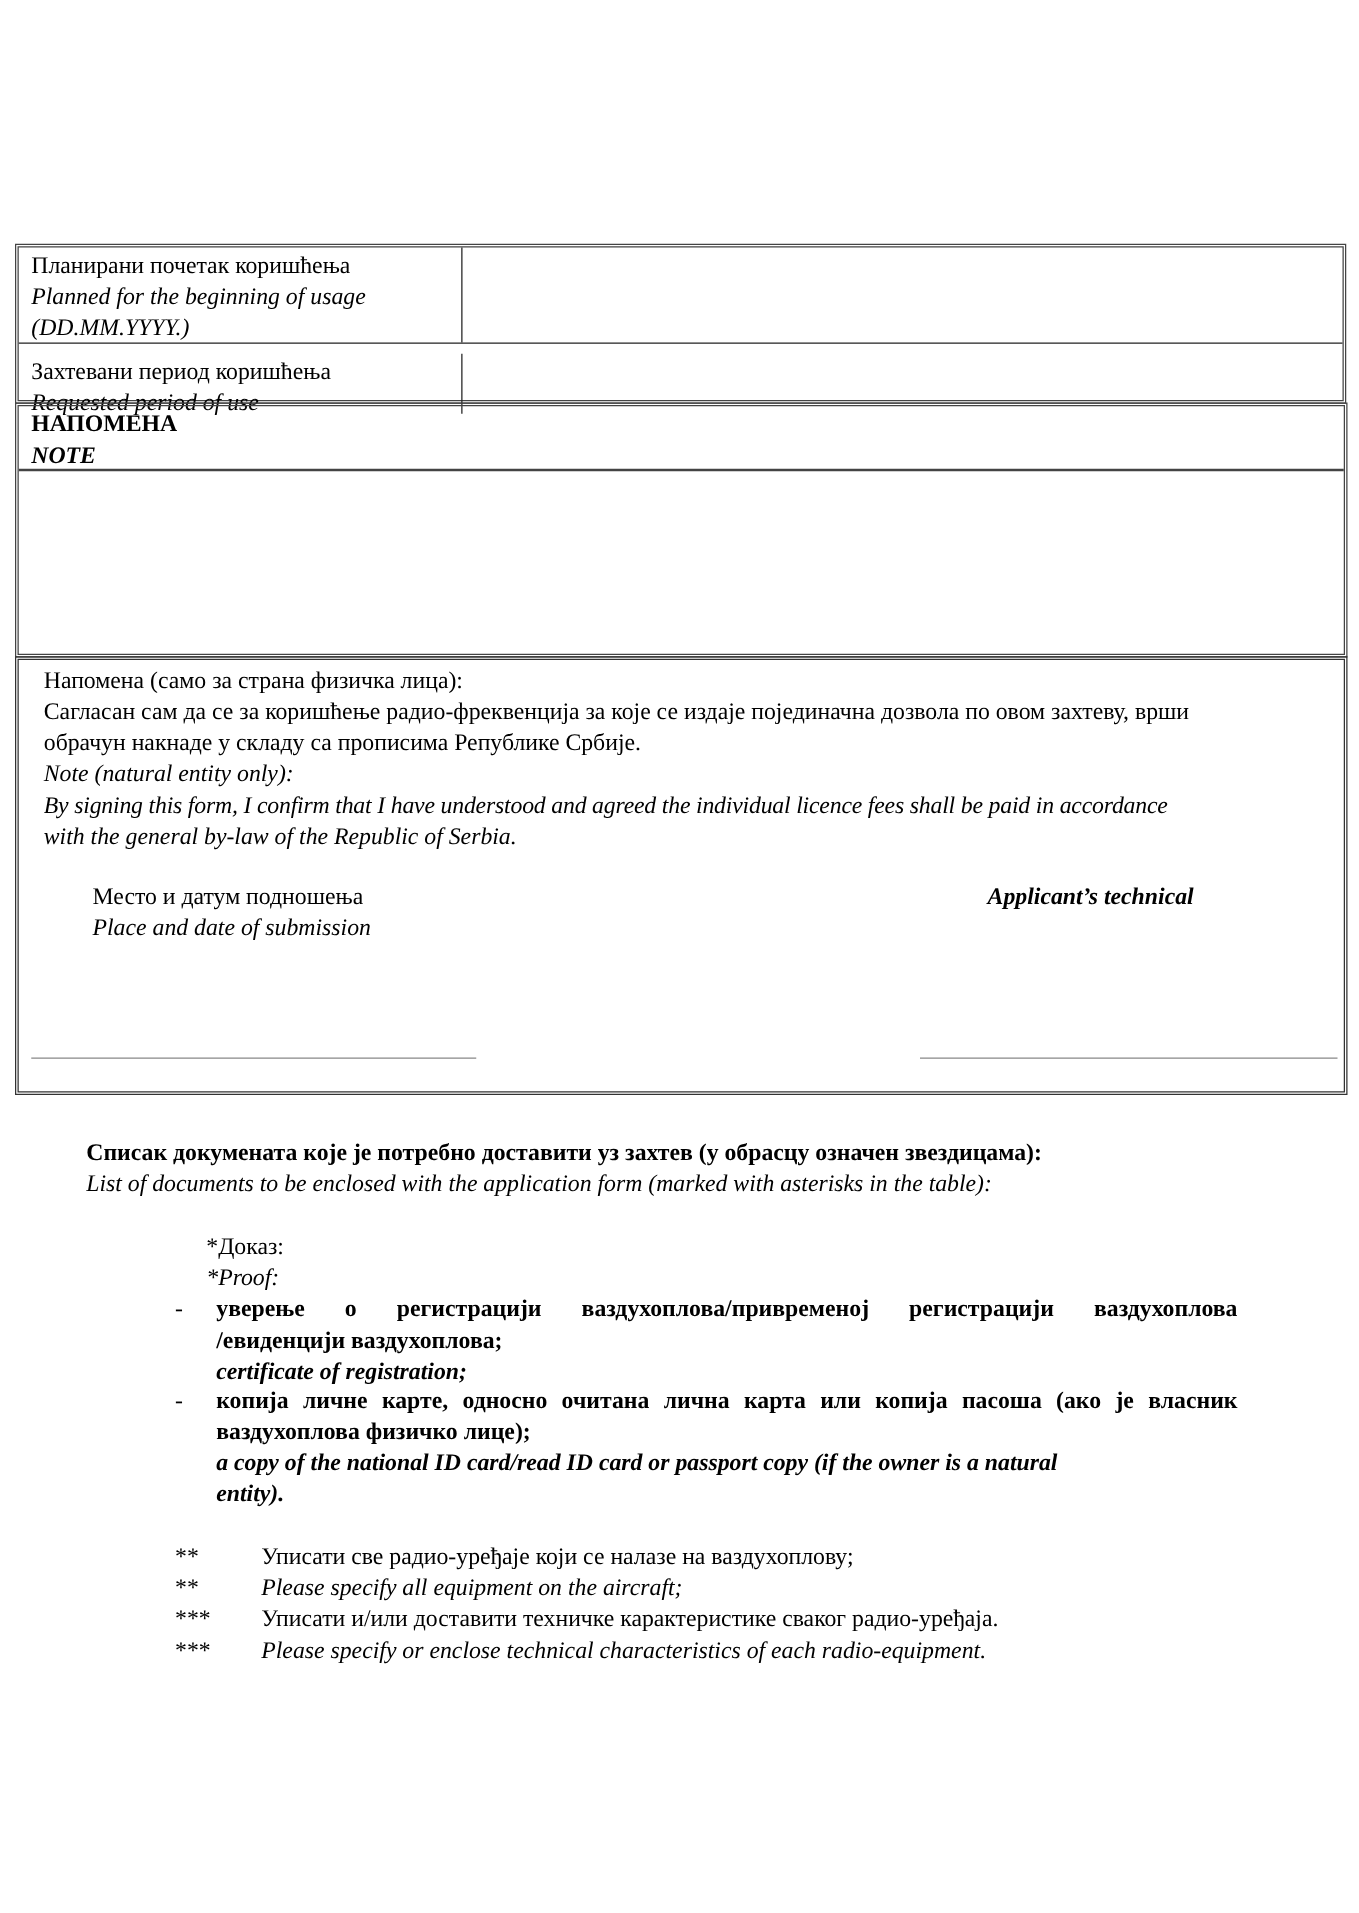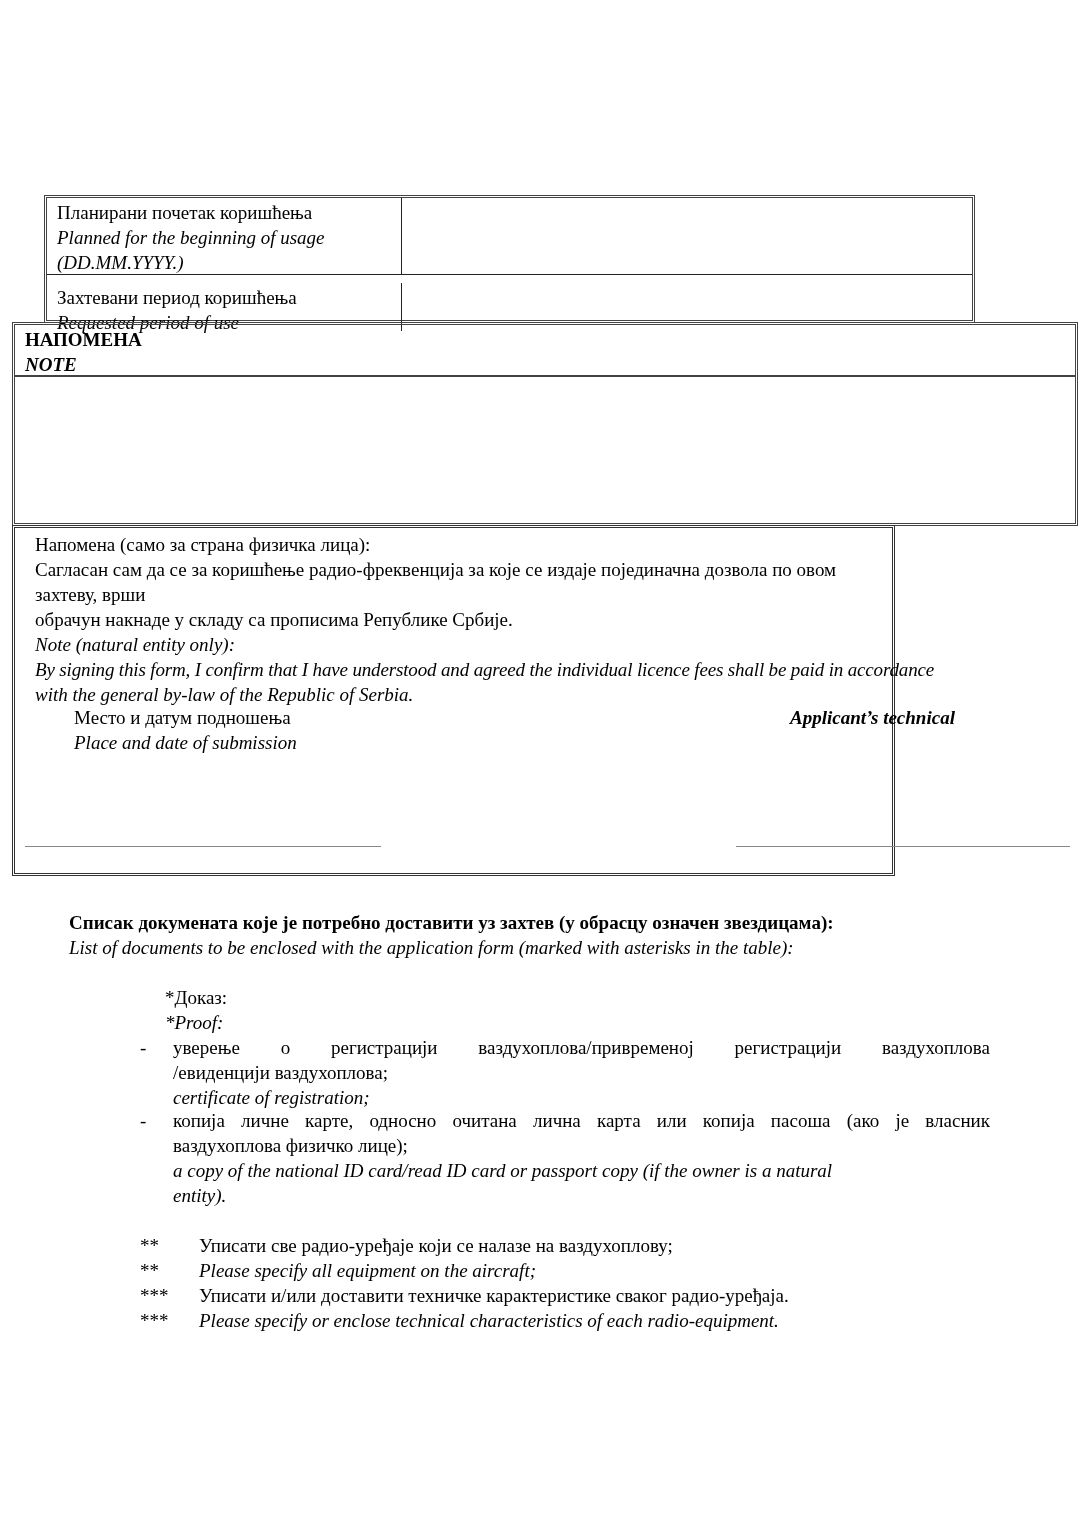--- a/index.html
+++ b/index.html
@@ -6,60 +6,60 @@
   body {
     width: 1087px; height: 1530px; position: relative; overflow: hidden;
     font-family: "Liberation Serif", "DejaVu Serif", serif;
     color: #000; font-size: 19px; line-height: 25px;
   }
   .it { font-style: italic; }
   .b { font-weight: bold; }
 
   
   .tbl1 {
-    position: absolute; left: 12px; top: 195px; width: 931px; height: 128px;
-    border: 3px double #444; box-sizing: border-box; margin-left: 32px;
+    position: absolute; left: 12px; top: 195px; width: 1065px; height: 128px;
+    border: 3px double #444; box-sizing: border-box;
   }
   .tbl1 .row { position: absolute; left: 0; right: 0; border-bottom: 1px solid #222; }
   .tbl1 .row1 { top: 0; height: 76px; }
   .tbl1 .row2 { top: 85px; height: 48px; border-bottom: none; }
   .tbl1 .lcell { position: absolute; left: 0; top: 0; bottom: 0; width: 355px; border-right: 1px solid #222; padding: 2px 0 0 10px; box-sizing: border-box; }
   .tbl1 .rcell { position: absolute; left: 356px; right: 0; top: 0; bottom: 0; }
 
   
   .note {
     position: absolute; left: 12px; top: 322px; width: 1066px; height: 204px;
     border: 3px double #444; box-sizing: border-box;
   }
   .note .head { position: absolute; left: 0; right: 0; top: 0; height: 52px; border-bottom: 2px solid #444; padding: 2px 0 0 10px; box-sizing: border-box; }
   .note .body { position: absolute; left: 0; right: 0; top: 53px; bottom: 0; }
 
   
   .decl {
-    position: absolute; left: 12px; top: 525px; width: 883px; height: 351px;
+    position: absolute; left: 12px; top: 525px; width: 1066px; height: 351px;
     border: 3px double #333; box-sizing: border-box;
   }
   .decl .txt { position: absolute; left: 20px; top: 4px; right: 10px; }
   .sig-left { position: absolute; left: 59px; top: 177px; font-weight: normal; }
   .sig-right { position: absolute; left: 700px; top: 177px; width: 315px; text-align: center; font-weight: bold; }
   .sig-line-left { position: absolute; left: 10px; top: 318px; width: 356px; height: 0; border-top: 1px solid #888; }
   .sig-line-right { position: absolute; left: 721px; top: 318px; width: 334px; height: 0; border-top: 1px solid #888; }
 
   
   .docs { position: absolute; left: 69px; top: 910px; width: 960px; }
   .docs .title { font-weight: bold; }
   .proof { position: absolute; left: 165px; top: 985px; }
   .li { position: absolute; left: 140px; width: 850px; }
   .li .dash { position: absolute; left: 0; top: 0; }
-  .li .content { position: absolute; left: 33px; right: 0; top: 0; text-align: justify; }
+  .li .content { position: absolute; left: 33px; right: 0; top: 0; text-align: justify; font-weight: bold; }
   .li .content .justify-line { text-align: justify; text-align-last: justify; display: block; }
   .stars { position: absolute; left: 140px; top: 1233px; width: 800px; }
   .stars .srow { position: relative; height: 25px; }
   .stars .mark { position: absolute; left: 0; top: 0; }
-  .stars .stxt { position: absolute; left: 59px; top: 0; white-space: nowrap; }
+  .stars .stxt { position: absolute; left: 69px; top: 0; white-space: nowrap; }
 </style>
 </head>
 <body>
 
 <div class="tbl1">
   <div class="row row1">
     <div class="lcell">
       <div>Планирани почетак коришћења</div>
       <div class="it">Planned for the beginning of usage</div>
       <div class="it">(DD.MM.YYYY.)</div>

